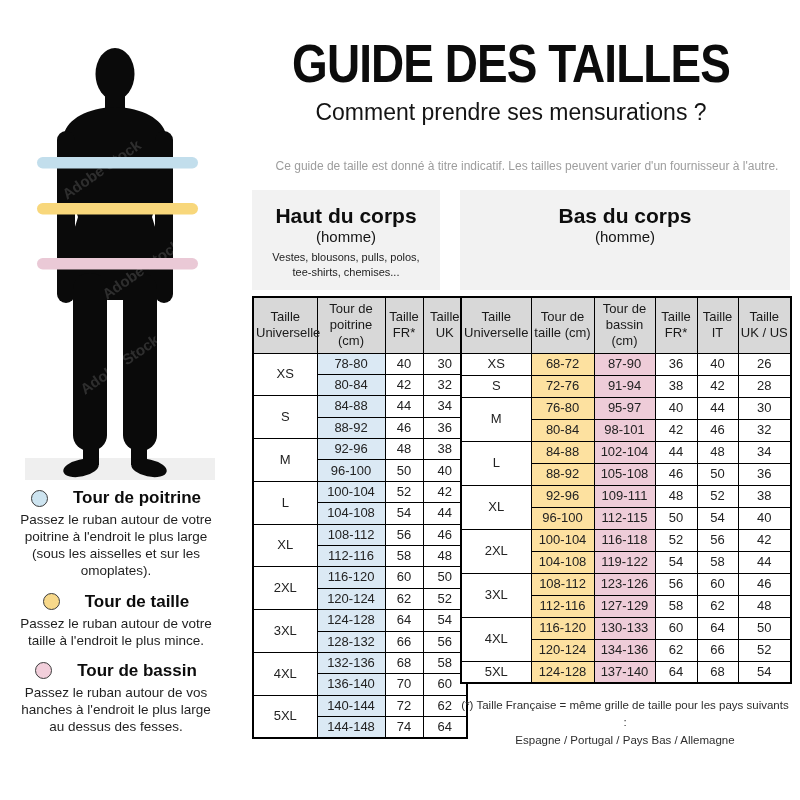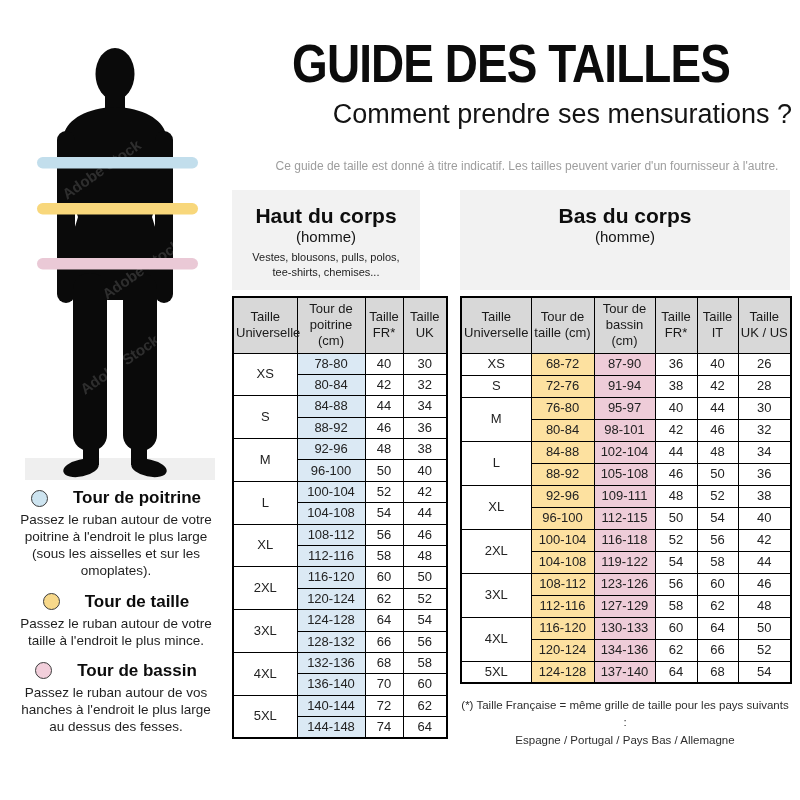--- a/index.html
+++ b/index.html
@@ -4,41 +4,41 @@
 <style>
   * { margin:0; padding:0; box-sizing:border-box; }
   html,body { width:800px; height:800px; background:#fff; overflow:hidden;
               font-family:"Liberation Sans", sans-serif; color:#1d1d1d; }
   .canvas { position:relative; width:800px; height:800px; background:#fff; }
 
   
   .header { position:absolute; left:230px; top:36px; width:562px; text-align:center; }
   .header h1 { font-size:51px; line-height:1.05; font-weight:bold; color:#0c0c0c;
                letter-spacing:-1px; transform:scale(0.9,1.05); transform-origin:center top; white-space:nowrap; }
-  .header .subtitle { font-size:27px; margin-top:9px; color:#141414;text-align:right; }
+  .header .subtitle { font-size:23px; margin-top:9px; color:#141414; }
   .disclaimer { position:absolute; left:246px; top:159px; width:562px; text-align:center;
                 font-size:12px; color:#9d9d9d; }
 
   
   .figure-col { position:absolute; left:0; top:0; width:232px; height:800px; }
   .figure-svg { position:absolute; left:15px; top:45px; width:200px; height:435px; }
   .feet-bar { fill:#efefef; }
   .body-shape { fill:#0a0a0a; }
   .wm { fill:#ffffff; fill-opacity:0.15; font-size:15px; font-weight:bold; }
 
   .legend { position:absolute; left:0; top:488px; width:232px; padding:0 13px; text-align:center; }
   .legend-item { margin-bottom:12px; }
   .legend-title-row { display:flex; align-items:center; justify-content:center; gap:8px; margin-bottom:3px; }
   .dot { width:17px; height:17px; border-radius:50%; border:1.5px solid #3c3c3c; display:inline-block; }
   .legend-title { font-size:17px; font-weight:bold; color:#0c0c0c;margin-left:17px; }
   .legend-desc { font-size:13.5px; line-height:1.27; color:#1f1f1f; }
 
   
   .panel { position:absolute; top:190px; }
-  .panel.upper { left:232px; width:188px; }
+  .panel.upper { left:252px; width:188px; }
   .panel.lower { left:460px; width:330px; }
   .panel-head { background:#f2f2f2; height:100px; text-align:center; }
   .panel-head h2 { font-size:21px; font-weight:bold; color:#0e0e0e; padding-top:14px; }
   .panel-head .homme { font-size:15px; color:#141414; }
   .panel-head .panel-desc { font-size:11px; line-height:1.32; color:#232323; margin-top:5px; padding:0 14px; }
 
   .size-table { border-collapse:collapse; width:100%; table-layout:fixed; margin-top:6px;
                 background:#fff; border:2px solid #000; font-size:13px; }
   .size-table th { background:#d8d8d8; border:1px solid #000; font-weight:normal;
                    height:56px; line-height:1.25; padding:0 2px; color:#1a1a1a; }

